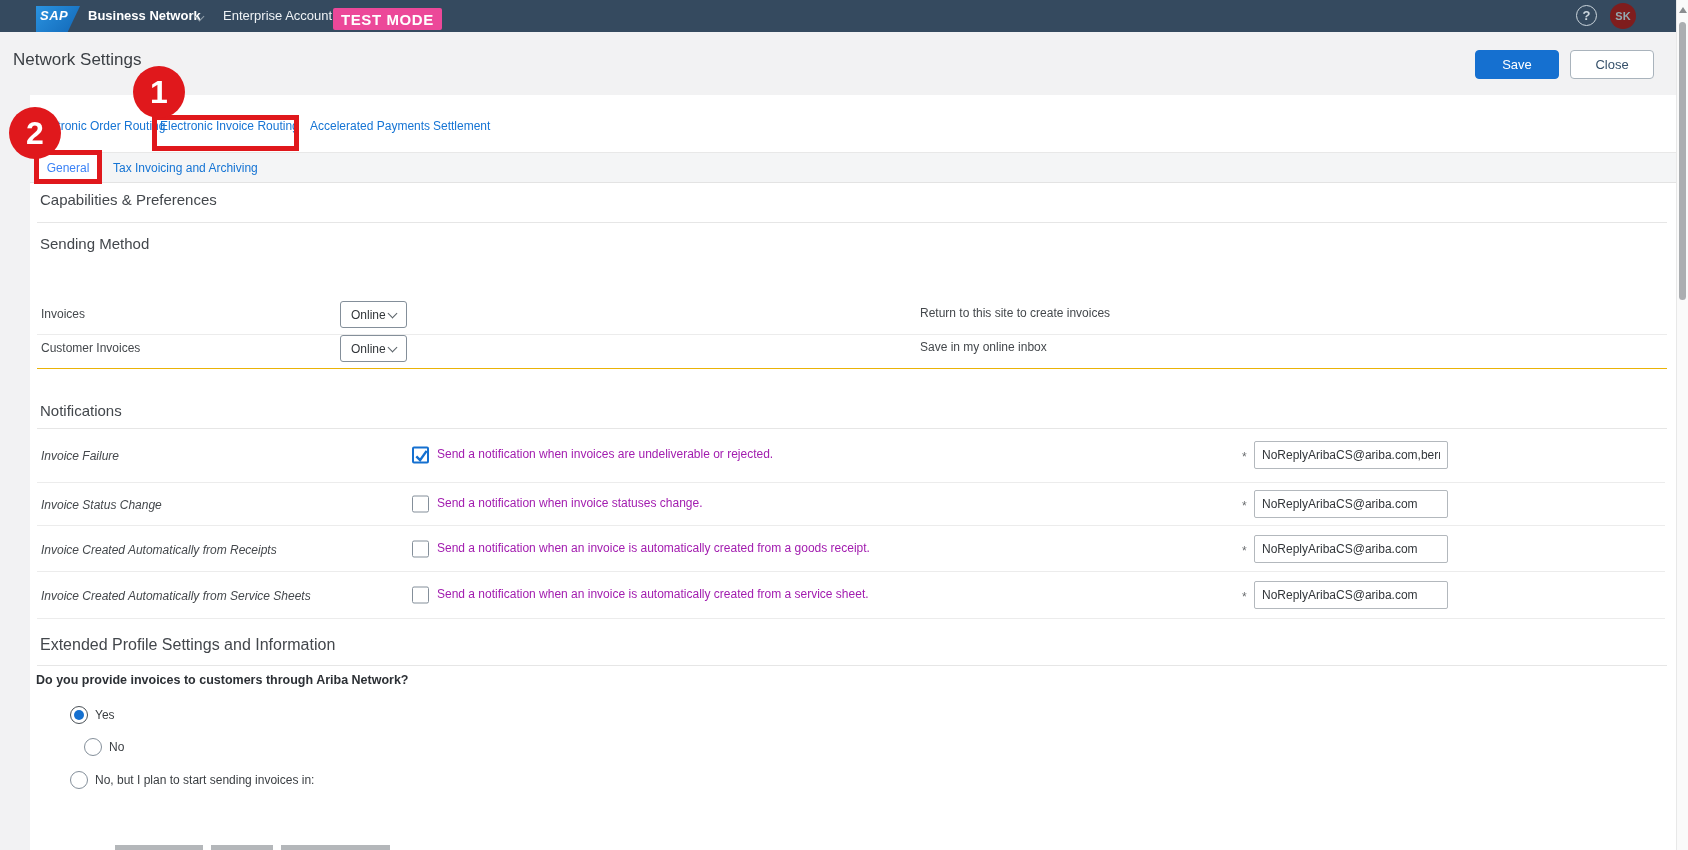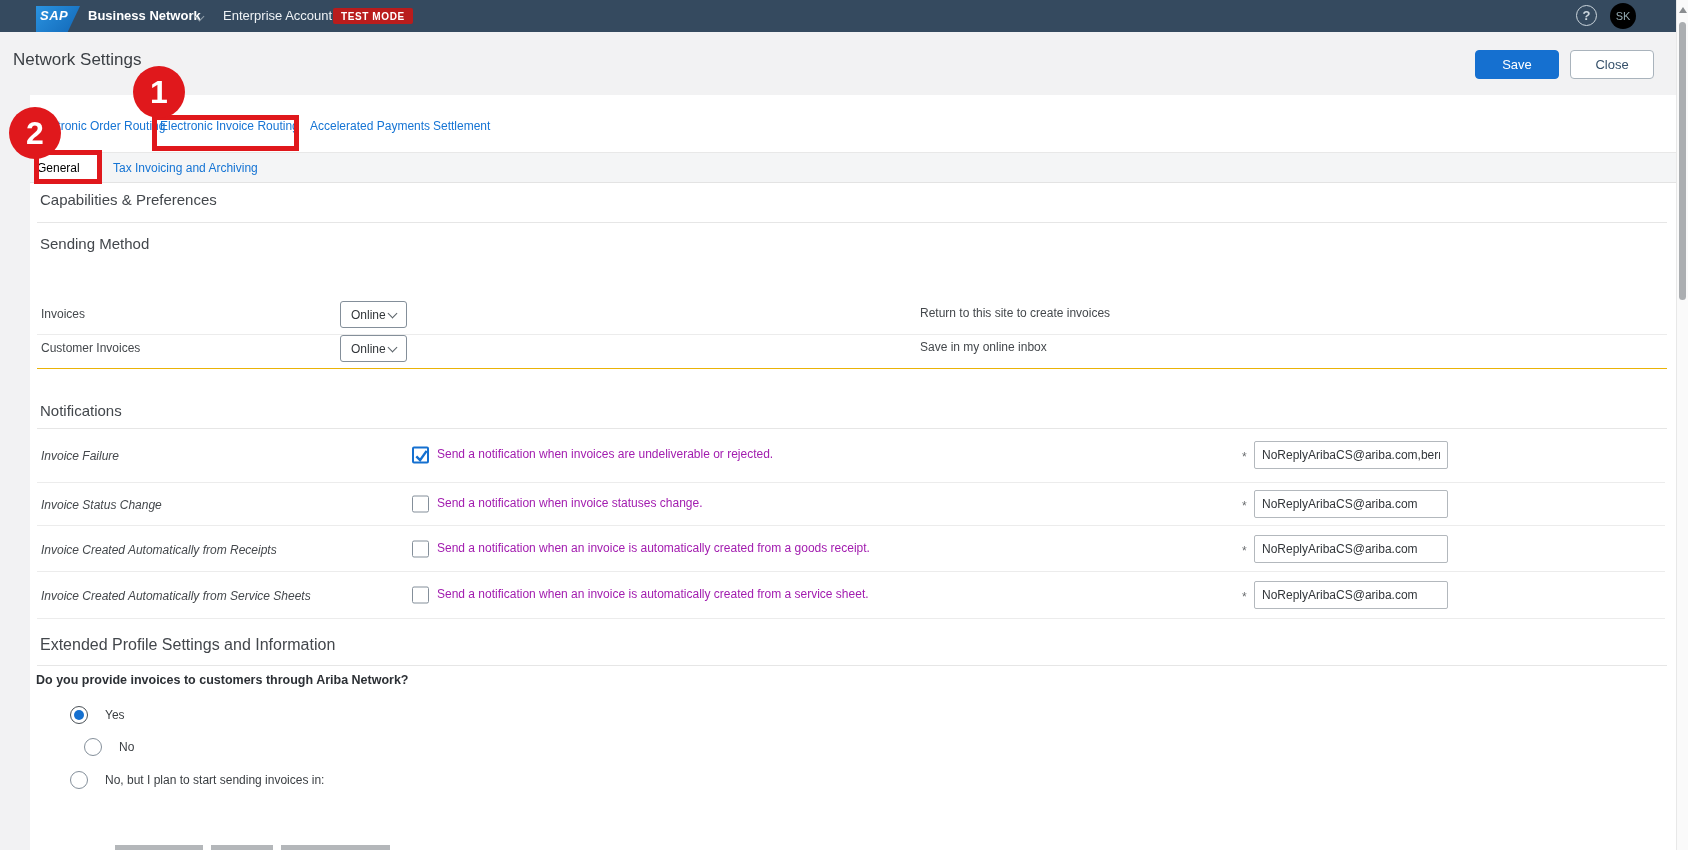--- a/index.html
+++ b/index.html
@@ -17,29 +17,29 @@
     clip-path:polygon(0 0,100% 0,72% 100%,0 100%);
     color:#fff; font-style:italic; font-weight:bold; font-size:13px;
     line-height:20px; padding-left:4px; letter-spacing:.5px; }
   .product-name { position:absolute; left:88px; color:#fff; font-size:13px;
     font-weight:bold; line-height:32px; }
   .topbar-caret { position:absolute; left:196px; top:13px; width:7px; height:7px;
     border-right:1.5px solid #93a1ac; border-bottom:1.5px solid #93a1ac;
     transform:rotate(45deg); }
   .account-type { position:absolute; left:223px; color:#eef2f5; font-size:13px;
     line-height:32px; }
-  .test-badge { position:absolute; left:333px; top:8px; background:#b91c1c;
-    color:#fff; font-size:10px; font-weight:bold; letter-spacing:.6px;
+  .test-badge { position:absolute; left:333px; top:8px; background:#ec4899;
+    color:#fff; font-size:15px; font-weight:bold; letter-spacing:.6px;
     padding:3px 8px 2px; border-radius:2px; }
   .help-icon { position:absolute; left:1576px; top:5px; width:21px; height:21px;
     border:1.5px solid #ccd6dd; border-radius:50%; color:#ccd6dd;
     font-size:13px; line-height:19px; text-align:center; font-weight:bold; }
   .avatar { position:absolute; left:1610px; top:3px; width:26px; height:26px;
-    border-radius:50%; background:#000000; color:#93aab1; font-size:11px;
-    font-weight:normal; line-height:26px; text-align:center; }
+    border-radius:50%; background:#7f1d1d; color:#93aab1; font-size:11px;
+    font-weight:bold; line-height:26px; text-align:center; }
 
   
   .page-title { position:absolute; left:13px; top:50px; font-size:17px;
     color:#3c4045; }
   .btn { position:absolute; top:50px; width:84px; height:29px; border-radius:4px;
     font-size:13px; text-align:center; line-height:27px; cursor:pointer; }
   .btn-save { left:1475px; background:#1570d0; border:1px solid #1570d0;
     color:#fff; }
   .btn-close { left:1570px; background:#fff; border:1px solid #a9b3bc;
     color:#35506a; }
@@ -51,21 +51,21 @@
   .tab { position:absolute; top:24px; font-size:12px; color:#1574d4;
     white-space:nowrap; cursor:pointer; }
   .tab-1 { left:4px; } .tab-2 { left:130px; } .tab-3 { left:280px; }
   .tab-4 { left:403px; }
 
   .subtab-bar { position:absolute; left:0; top:57px; width:1646px; height:31px;
     background:#f4f5f6; border-top:1px solid #e8e8e8;
     border-bottom:1px solid #e3e3e3; }
   .subtab-general { position:absolute; left:6px; top:0; width:64px; height:31px;
     background:#fff; border-left:1px solid #dcdcdc; border-right:1px solid #dcdcdc;
-    font-size:12px; color:#000000; text-align:left; line-height:30px; }
+    font-size:12px; color:#3b82f6; text-align:center; line-height:30px; }
   .subtab-tax { position:absolute; left:83px; top:0; font-size:12px;
     color:#1574d4; line-height:31px; cursor:pointer; }
 
   .section-h { position:absolute; left:10px; font-size:15px; color:#43474c; }
   .divider { position:absolute; left:7px; width:1630px; height:1px;
     background:#e6e6e6; }
 
   
   .tbl-header { position:absolute; left:7px; top:176px; width:1630px; height:22px;
     background:#f1f1f2; font-size:12px; color:#6a6d70; }
@@ -105,21 +105,21 @@
     font-size:12px; color:#6a6d70; }
   .email-input { position:absolute; left:1217px; top:50%; transform:translateY(-50%);
     width:194px; height:28px; border:1px solid #b3b8bd; border-radius:2px;
     font-size:12px; color:#32363a; padding:0 7px;
     font-family:"Liberation Sans","DejaVu Sans",sans-serif; }
 
   
   .question { position:absolute; left:6px; top:578px; font-size:12.5px;
     font-weight:bold; color:#2c3035; }
   .radio-row { position:absolute; left:40px; height:20px; display:flex;
-    align-items:center; gap:17px; }
+    align-items:center; gap:7px; }
   .rr-1 { top:610px; } .rr-2 { top:642px;padding-left:14px; } .rr-3 { top:675px; }
   .radio { width:18px; height:18px; border-radius:50%; background:#fff;
     border:1.5px solid #848f9a; position:relative; cursor:pointer; flex:none; }
   .radio.selected { border:1.5px solid #4a5157; }
   .radio.selected::after { content:""; position:absolute; left:2.5px; top:2.5px;
     width:10px; height:10px; border-radius:50%; background:#1570d0; }
   .radio-label { font-size:12px; color:#3a3e42; }
 
   
   .clipped-heading { position:absolute; left:115px; top:845px; width:275px;

